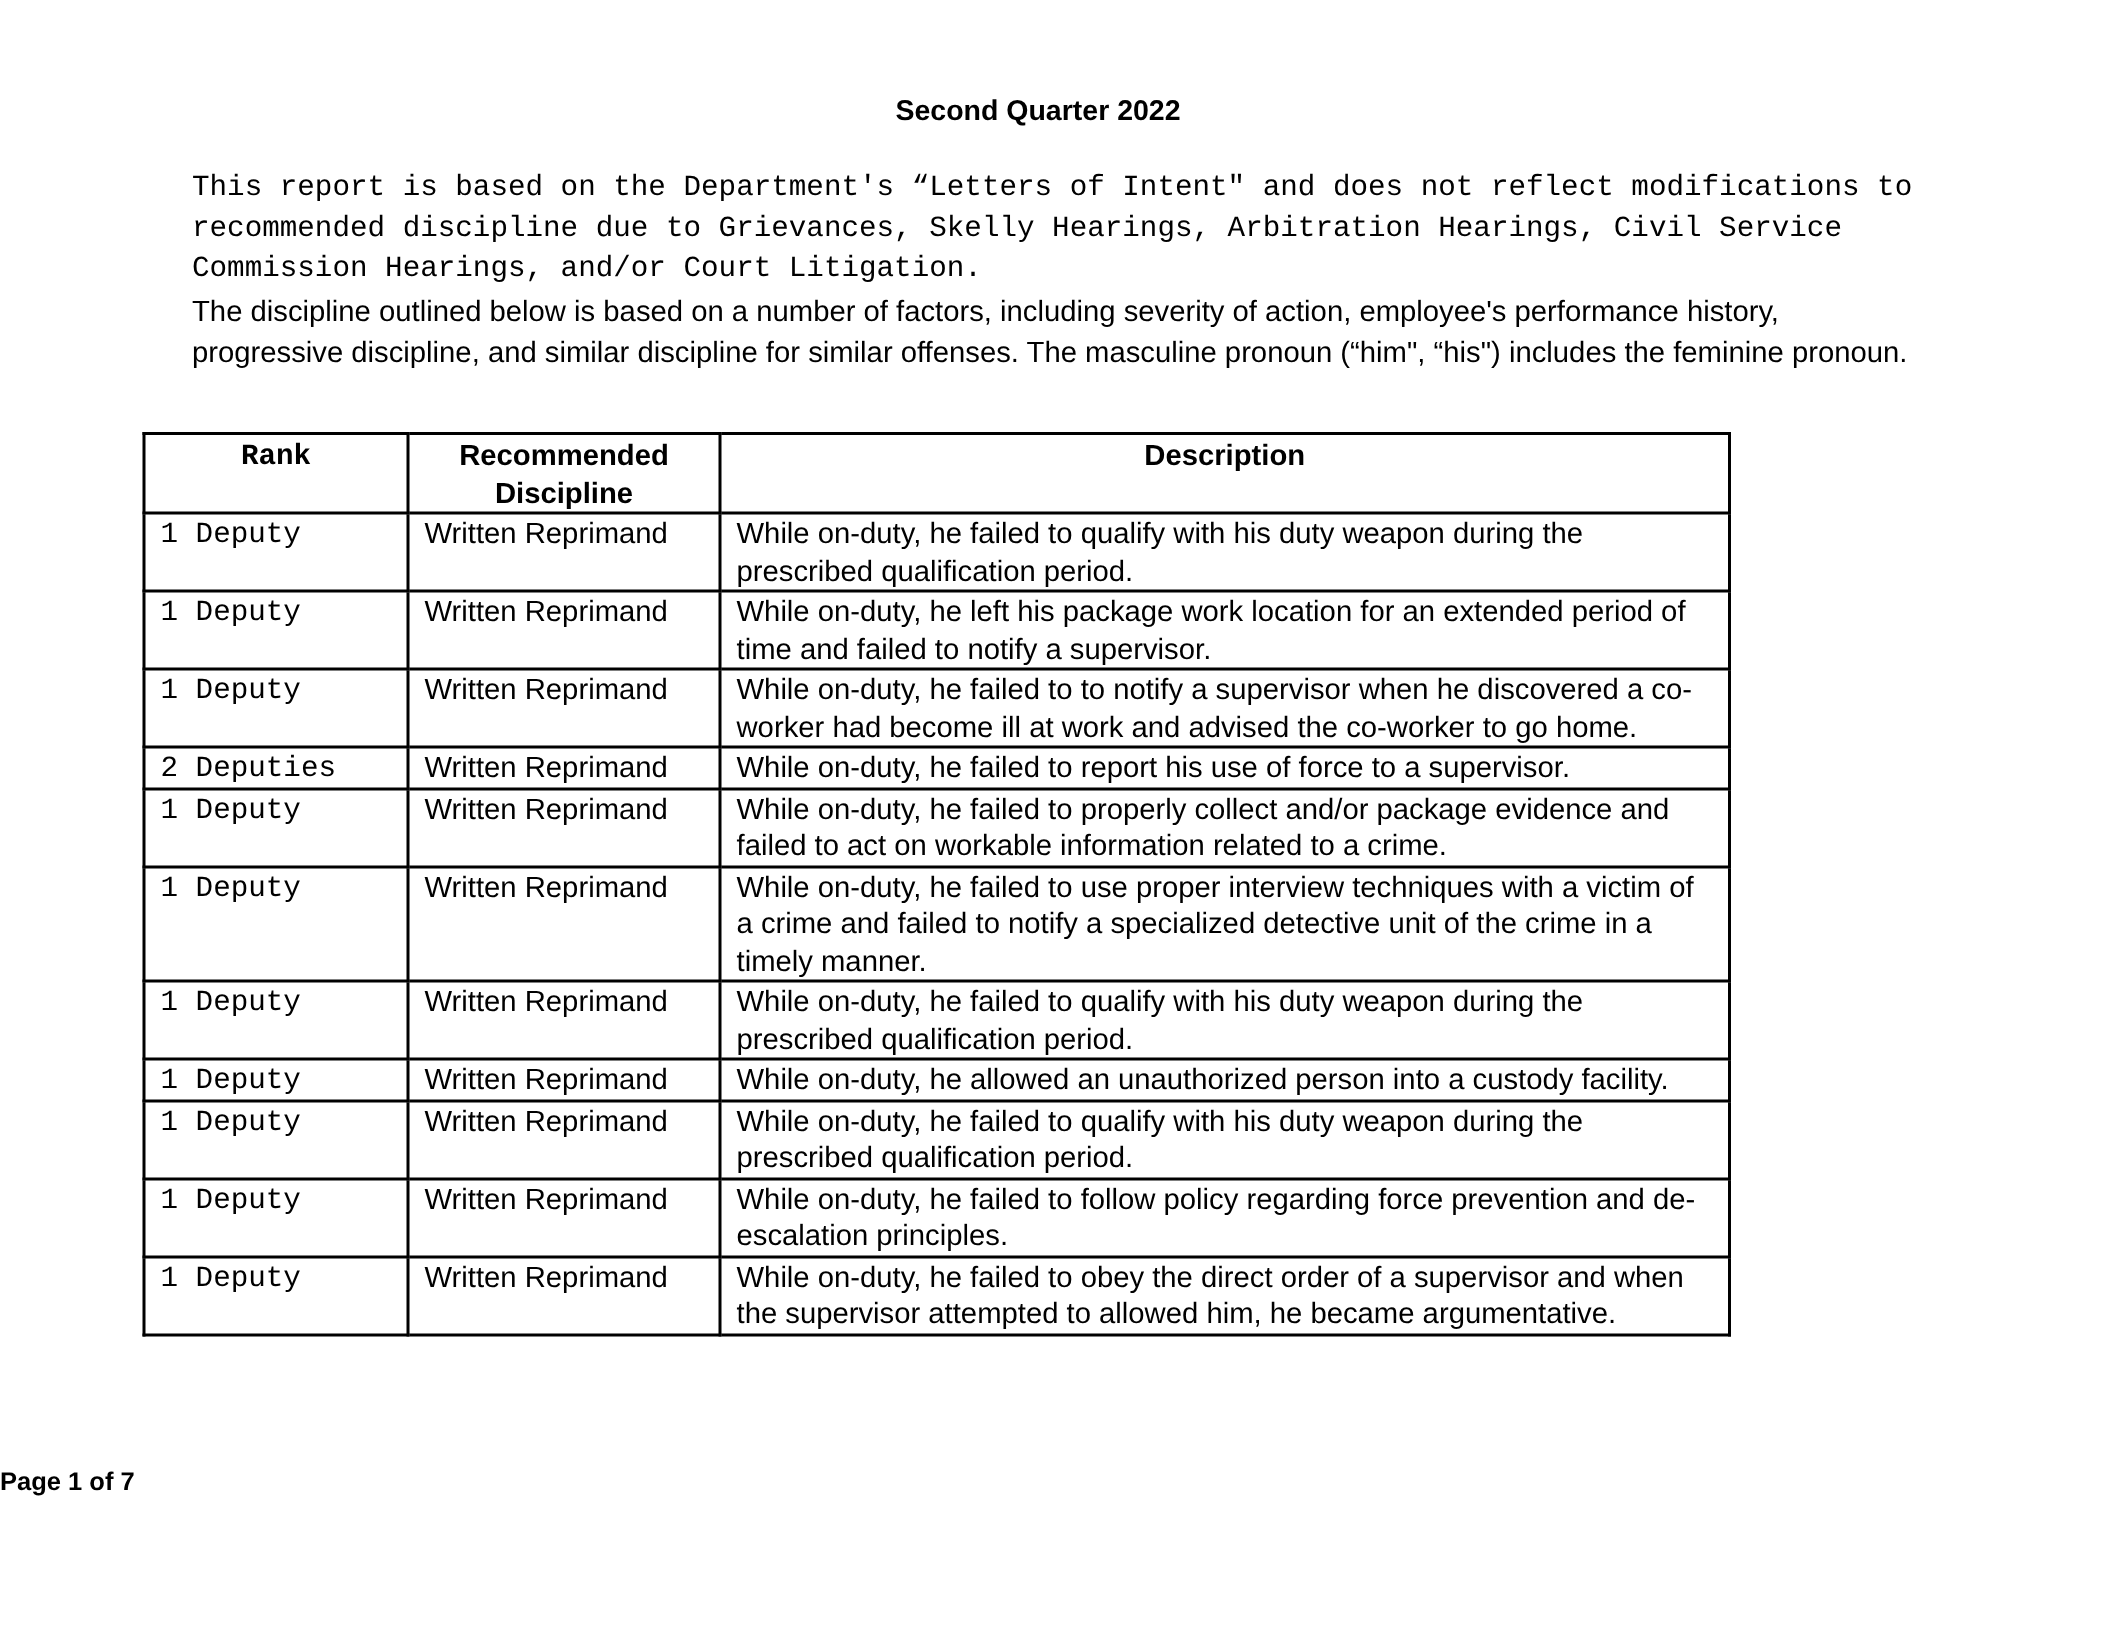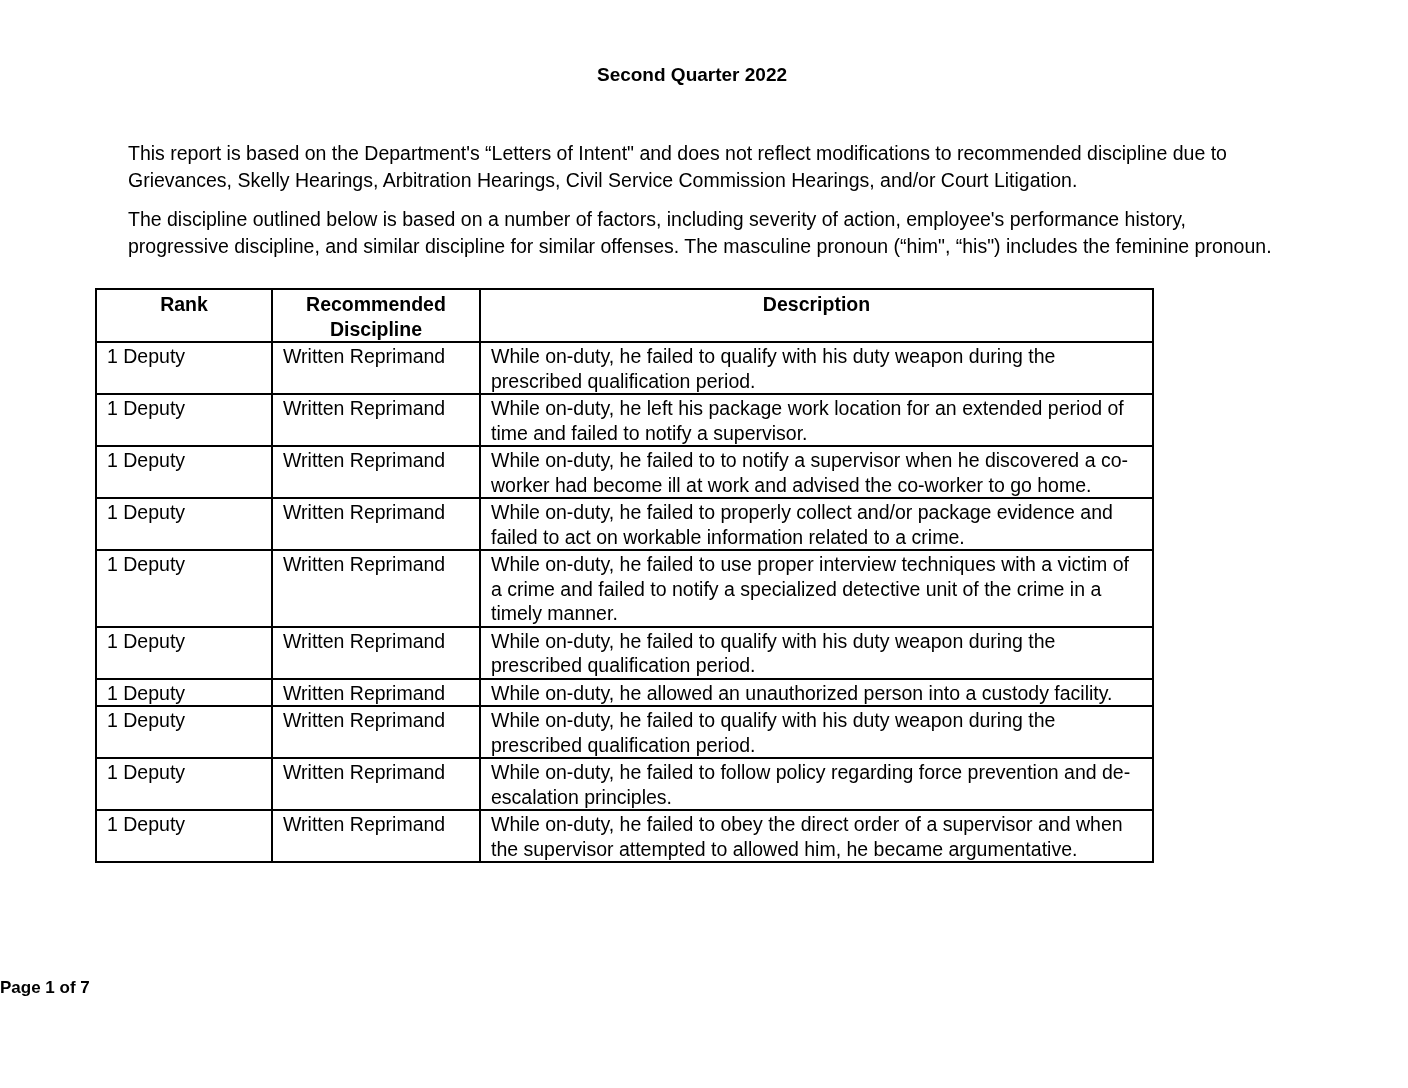--- a/index.html
+++ b/index.html
@@ -1,28 +1,28 @@
 <!DOCTYPE html>
 <html><head>
 <meta charset="utf-8">
 <style>
   html, body { margin: 0; padding: 0; background: #ffffff; }
   body { width: 1408px; height: 1088px; position: relative; overflow: hidden;
          font-family: "Liberation Sans", sans-serif; color: #000; }
   .title { position: absolute; left: 0; width: 1384px; top: 64px; text-align: center;
            font-weight: bold; font-size: 19px; }
   .para { position: absolute; left: 128px; width: 1160px; font-size: 19.5px; line-height: 27px; }
-  .p1 { top: 140px; }
-  .p2 { top: 206px; }
+  .p1 { top: 112px; font-family: Liberation Mono, monospace; }
+  .p2 { top: 195px; }
   table.disc { position: absolute; left: 95px; top: 288px; border-collapse: collapse;
                font-size: 19.5px; line-height: 24.5px; }
   table.disc th, table.disc td { border: 2px solid #000; vertical-align: top; padding: 0 10px; }
   table.disc th { font-weight: bold; text-align: center; height: 47px; padding-top: 2px; }
   table.disc td { padding-top: 1px; padding-bottom: 0; border-radius: 22px; }
-  .c-rank { width: 154px; }
+  .c-rank { width: 154px; font-family: Liberation Mono, monospace; }
   .c-disc { width: 186px; margin-left: 28px; }
   .c-desc { width: 651px; }
   .footer { position: absolute; left: 0; width: 1408px; top: 978px; text-align: left;
             font-size: 17px; font-weight: bold; }
 </style>
 </head>
 <body>
 
 <div class="title">Second Quarter 2022</div>
 
@@ -45,20 +45,25 @@
       </tr>
       <tr>
         <td class="c-rank">1 Deputy</td>
         <td class="c-disc">Written Reprimand</td>
         <td class="c-desc">While on-duty, he left his package work location for an extended period of time and failed to notify a supervisor.</td>
       </tr>
       <tr>
         <td class="c-rank">1 Deputy</td>
         <td class="c-disc">Written Reprimand</td>
         <td class="c-desc">While on-duty, he failed to to notify a supervisor when he discovered a co-worker had become ill at work and advised the co-worker to go home.</td>
+      </tr>
+      <tr>
+        <td class="c-rank">2 Deputies</td>
+        <td class="c-disc">Written Reprimand</td>
+        <td class="c-desc">While on-duty, he failed to report his use of force to a supervisor.</td>
       </tr>
       <tr>
         <td class="c-rank">1 Deputy</td>
         <td class="c-disc">Written Reprimand</td>
         <td class="c-desc">While on-duty, he failed to properly collect and/or package evidence and failed to act on workable information related to a crime.</td>
       </tr>
       <tr>
         <td class="c-rank">1 Deputy</td>
         <td class="c-disc">Written Reprimand</td>
         <td class="c-desc">While on-duty, he failed to use proper interview techniques with a victim of a crime and failed to notify a specialized detective unit of the crime in a timely manner.</td>

